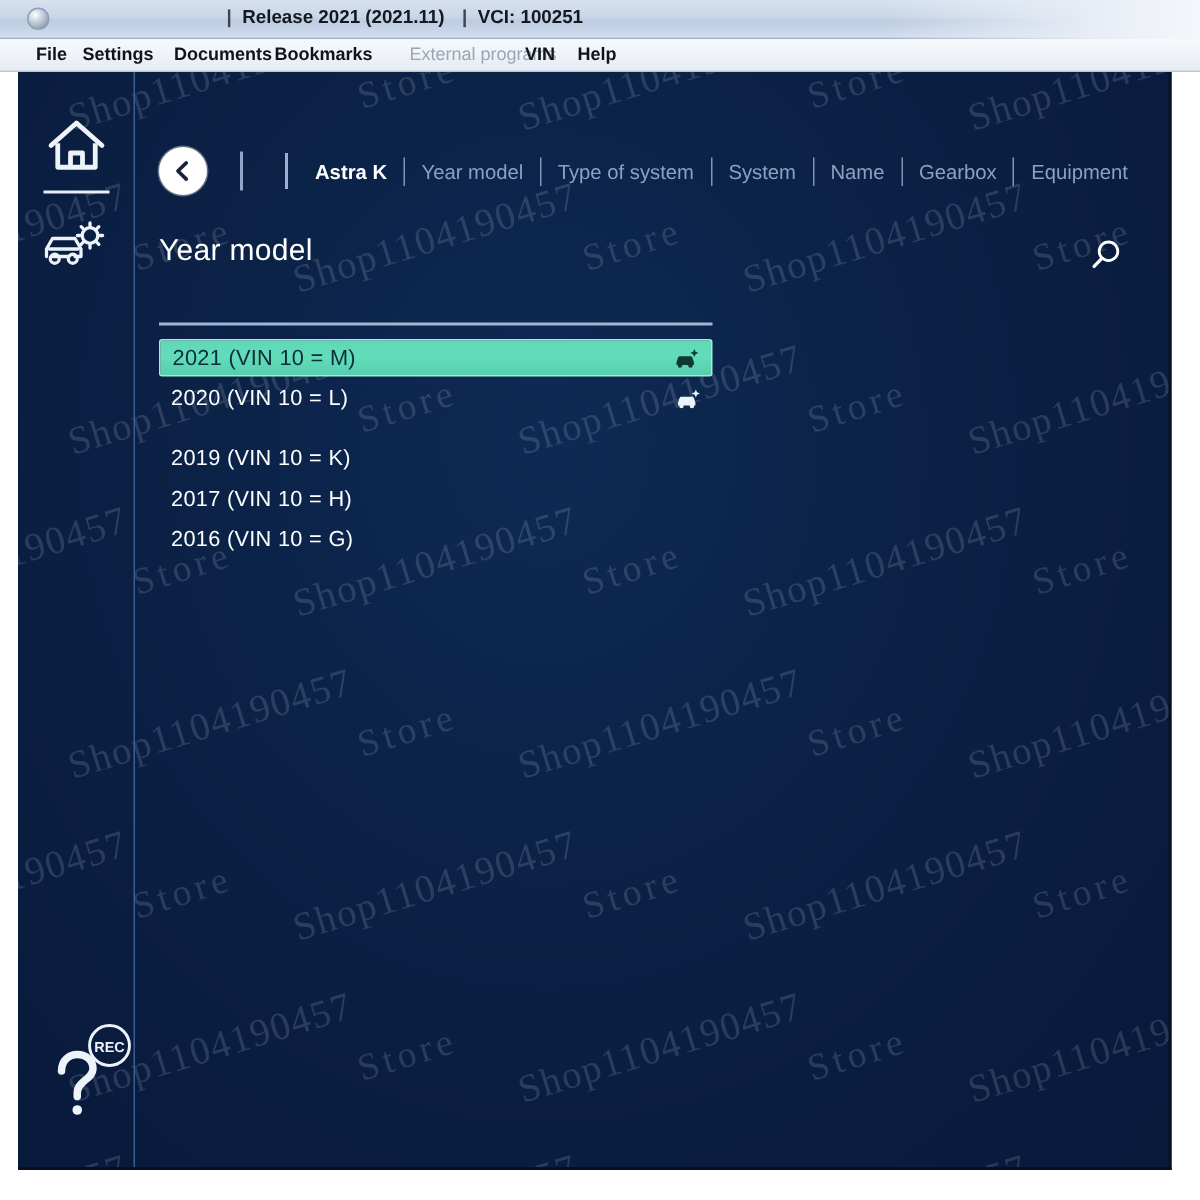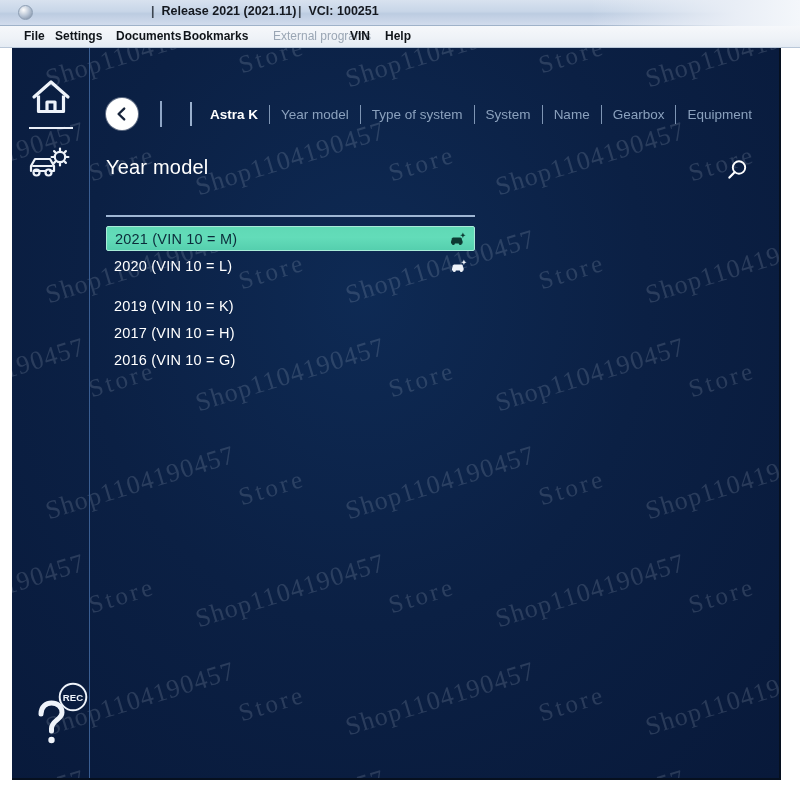--- a/index.html
+++ b/index.html
@@ -22,21 +22,21 @@
     background: radial-gradient(circle at 35% 30%, #fdfdfd 0%, #b6c3d4 50%, #74849a 100%);
     border: 1px solid #8e9fb4;
   }
   #titlebar .tb-seg {
     position: absolute; top: 4px;
     font-size: 12.5px; font-weight: bold; color: #14181f;
     white-space: nowrap;
   }
   #titlebar .tb-pipe { color: #3c4550; font-weight: bold; margin-right: 7px; }
   #tb-release { left: 151px; }
-  #tb-vci { left: 298px; }
+  #tb-vci { left: 308px; }
   #titlebar .tb-fade {
     position: absolute; right: 0; top: 0; width: 210px; height: 26px;
     background: linear-gradient(to right, rgba(216,226,239,0) 0%, #e9eef6 70%, #f4f7fb 100%);
   }
 
   
   #menubar {
     position: absolute; left: 0; top: 26px; width: 800px; height: 22px;
     background: linear-gradient(to bottom, #f6f8fb 0%, #eef2f7 60%, #e4ebf3 100%);
     border-bottom: 1px solid #b9c7d8;

